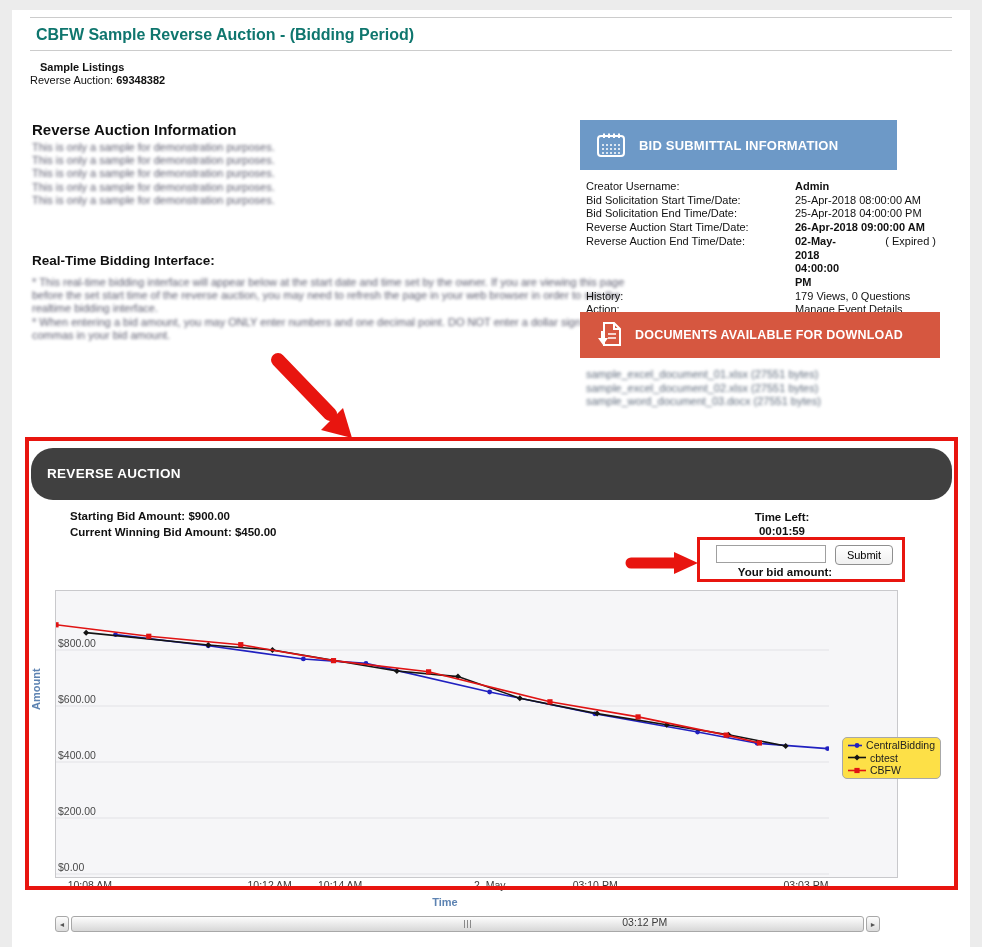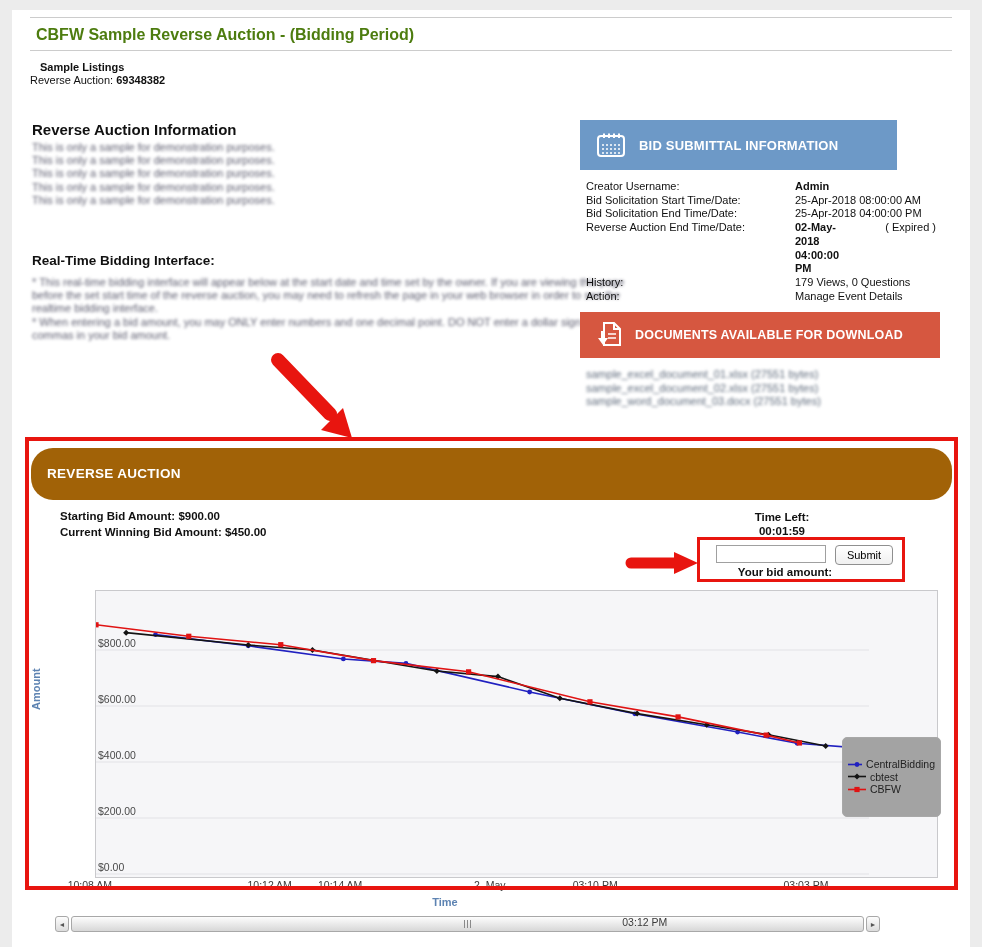--- a/index.html
+++ b/index.html
@@ -7,47 +7,47 @@
   body {
     position: relative;
     background:#ececec;
     font-family:"Liberation Sans", sans-serif;
     color:#111;
     overflow:hidden;
   }
   .page { position:absolute; left:12px; top:10px; width:958px; height:937px; background:#fff; }
   .abs { position:absolute; }
   .hr { position:absolute; height:1px; background:#ccc; }
-  .page-title { font-size:16px; font-weight:bold; color:#4d7c0f; }
+  .page-title { font-size:16px; font-weight:bold; color:#0f766e; }
   .small { font-size:11px; }
   .b { font-weight:bold; }
   .sec-heading { font-size:15px; font-weight:bold; }
   .sub-heading { font-size:13.5px; font-weight:bold; }
   .blur-line { font-size:11px; line-height:13.2px; color:#5c5c6e; filter:blur(1.4px); white-space:nowrap; }
   .hdr-bar { position:absolute; display:flex; align-items:center; gap:13px; padding-left:16px; color:#fff; }
   .hdr-bar .hdr-label { font-size:13px; font-weight:bold; letter-spacing:.2px; }
   .info-rows { position:absolute; }
   .info-row { display:flex; font-size:11px; line-height:13.7px;gap:37px; }
   .info-row .lbl { width:172px; flex:none; }
   .info-row .val { flex:1; }
   .doc-links { position:absolute; }
   .doc-links .blur-line { color:#5f6b7c; line-height:13.5px; }
   .red-rect { position:absolute; border:4px solid #e8150f; pointer-events:none; z-index:30; }
   .gray-bar { position:absolute; background:#8c8c8c; color:#fff; font-size:13.5px; font-weight:bold; letter-spacing:.3px; line-height:52px; padding-left:16px; }
-  .bid-lines { font-size:11.5px; font-weight:bold; line-height:16px; }
+  .bid-lines { font-size:11.5px; font-weight:bold; line-height:16px;margin-left:10px; }
   .time-left { text-align:center; font-size:11.5px; font-weight:bold; line-height:13.5px; }
   .bid-input { position:absolute; width:110px; height:18px; border:1px solid #a0a0a0; background:#fff; font-size:11px; padding:0 3px; }
   .submit-btn { position:absolute; width:58px; height:20px; font-size:11px; font-family:"Liberation Sans",sans-serif;
     background:linear-gradient(#ffffff,#f0f0f0); border:1px solid #8f8f8f; border-radius:4px; color:#000; }
   .your-bid { position:absolute; font-size:11.5px; font-weight:bold; text-align:center; }
-  .plot { position:absolute; left:55px; top:590px; width:843px; height:288px; background:#f6f6f8; border:1px solid #c9c9cc;margin-left:40px; }
+  .plot { position:absolute; left:55px; top:590px; width:843px; height:288px; background:#f6f6f8; border:1px solid #c9c9cc; }
   .ytick { position:absolute; font-size:10.5px; color:#4a4a4a; left:2px; }
   .xtick { position:absolute; font-size:10.5px; color:#3a3a3a; width:64px; text-align:center; top:879px; z-index:10; }
   .axis-title { position:absolute; color:#5d83b2; font-size:11px; font-weight:bold; }
-  .legend { position:absolute; left:842px; top:737px; width:99px; background:#a3a3a3; border:1px solid #a8a8a8; border-radius:5px; padding:20px 5px; z-index:5; }
+  .legend { position:absolute; left:842px; top:737px; width:99px; background:#fde047; border:1px solid #a8a8a8; border-radius:5px; padding:1px 5px; z-index:5; }
   .legend-item { display:flex; align-items:center; gap:4px; font-size:10.5px; color:#222; line-height:12.5px; cursor:pointer; }
   .scrollbar { position:absolute; left:55px; top:916px; width:825px; height:16px; display:flex; align-items:stretch; gap:2px; }
   .sb-btn { width:14px; flex:none; border:1px solid #a8a8a8; border-radius:3px; background:linear-gradient(#fdfdfd,#dcdcdc);
     font-size:7px; color:#555; display:flex; align-items:center; justify-content:center; padding:0; }
   .sb-thumb { flex:1; border:1px solid #a8a8a8; border-radius:3px; background:linear-gradient(#fdfdfd,#d7d7d7);
     display:flex; align-items:center; justify-content:center; gap:2px; }
   .sb-thumb i { display:block; width:1px; height:8px; background:#8a8a8a; }
   .annotation { position:absolute; z-index:40; pointer-events:none; }
 </style>
 </head>
@@ -102,20 +102,24 @@
     </div>
     <div class="info-row">
       <span class="lbl">Bid Solicitation Start Time/Date:</span>
       <span class="val">25-Apr-2018 08:00:00 AM</span>
     </div>
     <div class="info-row">
       <span class="lbl">Bid Solicitation End Time/Date:</span>
       <span class="val">25-Apr-2018 04:00:00 PM</span>
     </div>
     <div class="info-row">
+      <span class="lbl">Reverse Auction Start Time/Date:</span>
+      <span class="val b">26-Apr-2018 09:00:00 AM</span>
+    </div>
+    <div class="info-row">
       <span class="lbl">Reverse Auction End Time/Date:</span>
       <span class="val b">02-May-2018 04:00:00 PM</span>
       <span> ( Expired )</span>
     </div>
     <div class="info-row">
       <span class="lbl">History:</span>
       <span class="val">179 Views, 0 Questions</span>
     </div>
     <div class="info-row">
       <span class="lbl">Action:</span>
@@ -134,21 +138,21 @@
   <span class="hdr-label" style="font-size:12.5px">DOCUMENTS AVAILABLE FOR DOWNLOAD</span>
 </div>
 <div class="doc-links" style="left:586px; top:368px;" id="doc-links">
     <div class="blur-line">sample_excel_document_01.xlsx (27551 bytes)</div>
     <div class="blur-line">sample_excel_document_02.xlsx (27551 bytes)</div>
     <div class="blur-line">sample_word_document_03.docx (27551 bytes)</div>
   </div>
 
 <div class="red-rect" style="left:25px; top:437px; width:933px; height:453px;"></div>
 
-<div class="gray-bar" style="left: 31px; top: 448px; width: 921px; height: 52px; background-color: #a16207; border-radius: 22px;">REVERSE AUCTION</div>
+<div class="gray-bar" style="left: 31px; top: 448px; width: 921px; height: 52px; background-color: #404040; border-radius: 22px;">REVERSE AUCTION</div>
 
 <div class="abs bid-lines" style="left:60px; top:508px;">
   <div>Starting Bid Amount: $900.00</div>
   <div>Current Winning Bid Amount: $450.00</div>
 </div>
 
 <div class="abs time-left" style="left:732px; top:511px; width:100px;">
   <div>Time Left:</div>
   <div>00:01:59</div>
 </div>

